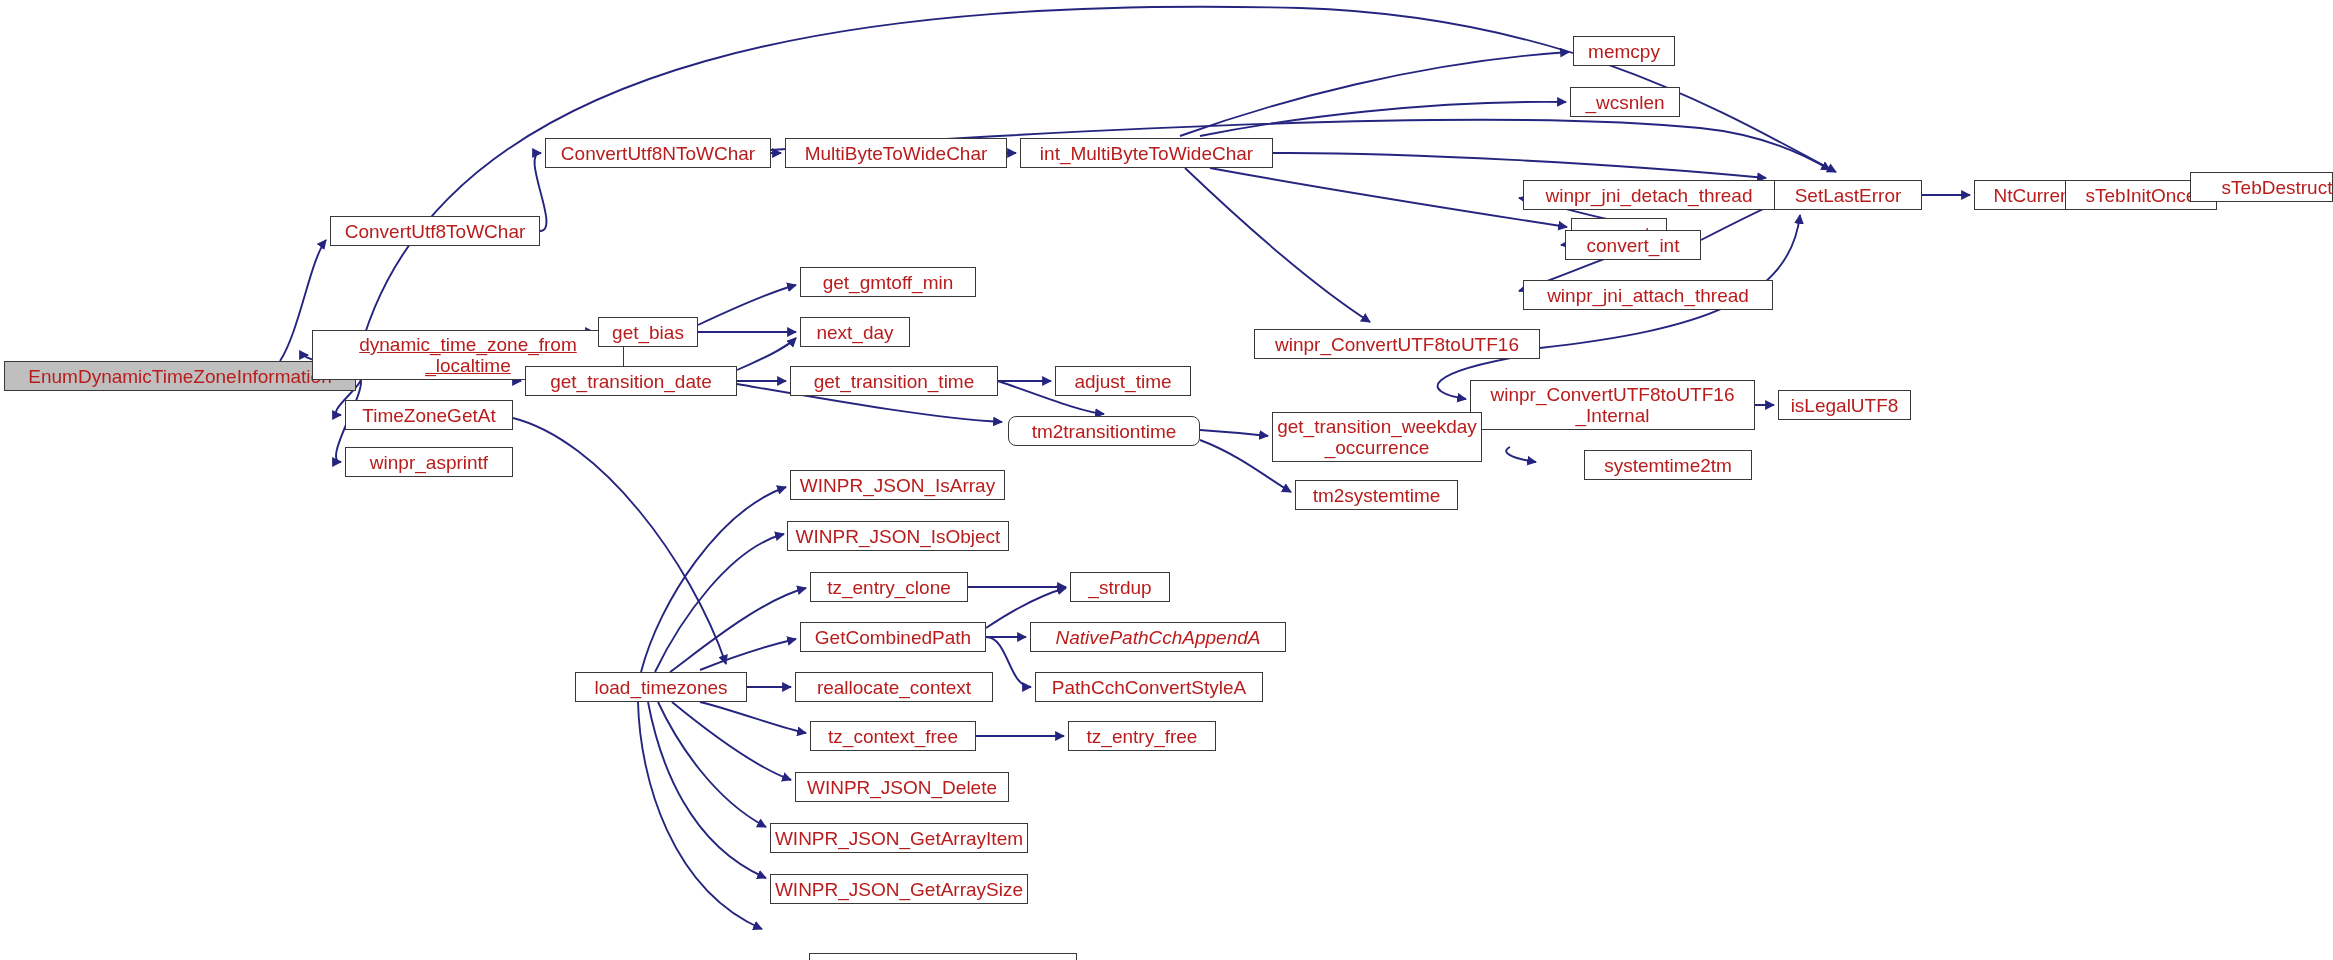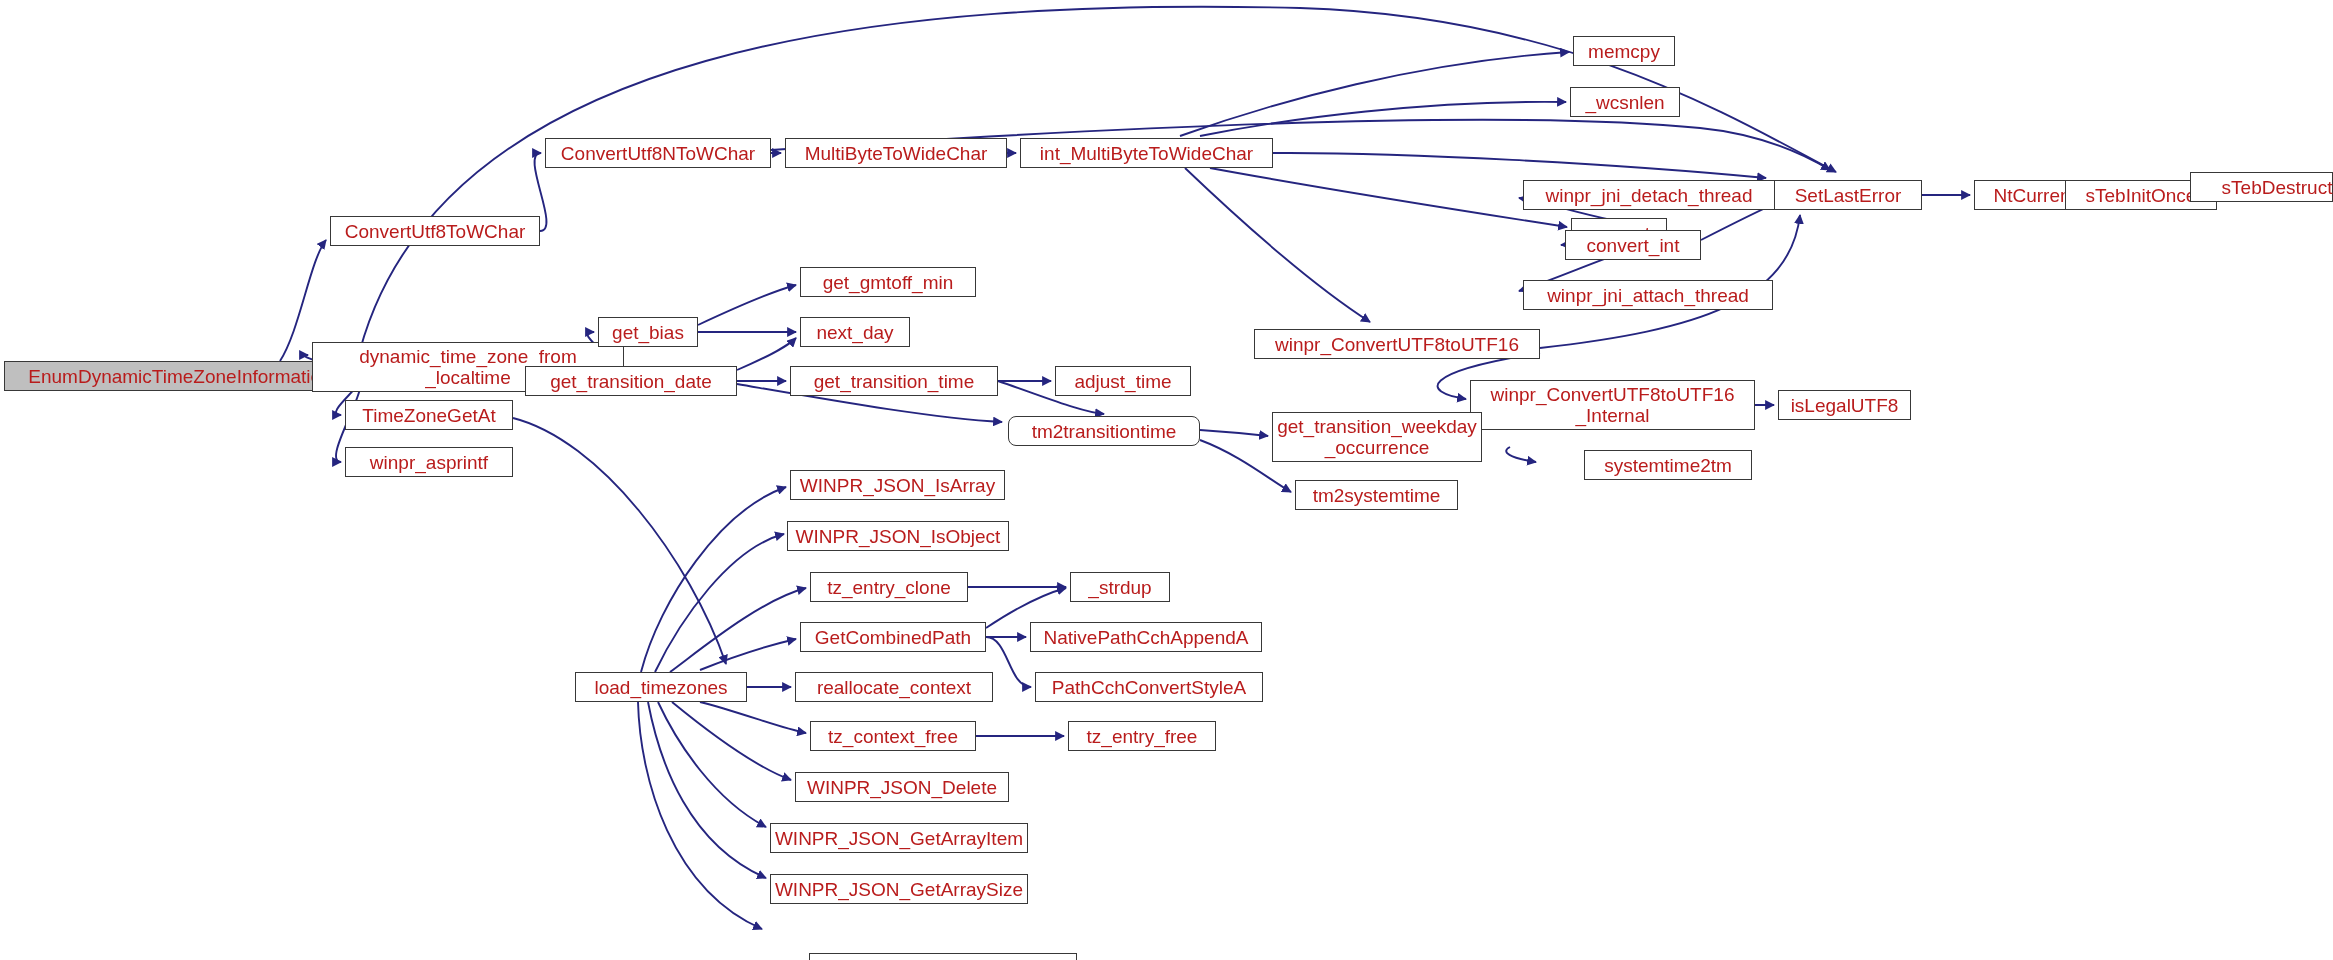--- a/index.html
+++ b/index.html
@@ -111,21 +111,21 @@
         <path d="M 986,628 C 1010,612 1040,595 1066,588"></path>
         <path d="M 986,637 C 1008,637 1004,637 1026,637"></path>
         <path d="M 986,637 C 1008.5,637 1008.5,687 1031,687"></path>
         <path d="M 976,736 C 1020,736 1020,736 1064,736"></path>
       </g>
   </svg>
 
   <div id="node-layer">
       <div class="node root" style="left: 4px; top: 361px; width: 352px; height: 30px;"><span>EnumDynamicTimeZoneInformation</span></div>
       <div class="node" style="left: 330px; top: 216px; width: 210px; height: 30px;"><span>ConvertUtf8ToWChar</span></div>
-      <div class="node" style="left: 312px; top: 342px; width: 312px; height: 50px;"><span>dynamic_time_zone_from
+      <div class="node" style="left: 312px; top: 330px; width: 312px; height: 50px; text-decoration: underline;"><span>dynamic_time_zone_from
 _localtime</span></div>
       <div class="node" style="left: 345px; top: 400px; width: 168px; height: 30px;"><span>TimeZoneGetAt</span></div>
       <div class="node" style="left: 345px; top: 447px; width: 168px; height: 30px;"><span>winpr_asprintf</span></div>
       <div class="node" style="left: 545px; top: 138px; width: 226px; height: 30px;"><span>ConvertUtf8NToWChar</span></div>
       <div class="node" style="left: 785px; top: 138px; width: 222px; height: 30px;"><span>MultiByteToWideChar</span></div>
       <div class="node" style="left: 1020px; top: 138px; width: 253px; height: 30px;"><span>int_MultiByteToWideChar</span></div>
       <div class="node" style="left: 598px; top: 317px; width: 100px; height: 30px;"><span>get_bias</span></div>
       <div class="node" style="left: 525px; top: 366px; width: 212px; height: 30px;"><span>get_transition_date</span></div>
       <div class="node" style="left: 800px; top: 267px; width: 176px; height: 30px;"><span>get_gmtoff_min</span></div>
       <div class="node" style="left: 800px; top: 317px; width: 110px; height: 30px;"><span>next_day</span></div>
@@ -155,18 +155,18 @@
       <div class="node" style="left: 787px; top: 521px; width: 222px; height: 30px;"><span>WINPR_JSON_IsObject</span></div>
       <div class="node" style="left: 810px; top: 572px; width: 158px; height: 30px;"><span>tz_entry_clone</span></div>
       <div class="node" style="left: 800px; top: 622px; width: 186px; height: 30px;"><span>GetCombinedPath</span></div>
       <div class="node" style="left: 795px; top: 672px; width: 198px; height: 30px;"><span>reallocate_context</span></div>
       <div class="node" style="left: 810px; top: 721px; width: 166px; height: 30px;"><span>tz_context_free</span></div>
       <div class="node" style="left: 795px; top: 772px; width: 214px; height: 30px;"><span>WINPR_JSON_Delete</span></div>
       <div class="node" style="left: 770px; top: 823px; width: 258px; height: 30px;"><span>WINPR_JSON_GetArrayItem</span></div>
       <div class="node" style="left: 770px; top: 874px; width: 258px; height: 30px;"><span>WINPR_JSON_GetArraySize</span></div>
       <div class="node" style="left: 765px; top: 953px; width: 268px; height: 30px; margin-left: 44px;"><span>WINPR_JSON_GetObjectItem</span></div>
       <div class="node" style="left: 1070px; top: 572px; width: 100px; height: 30px;"><span>_strdup</span></div>
-      <div class="node" style="left: 1030px; top: 622px; width: 232px; height: 30px;"><span>NativePathCchAppendA</span></div>
+      <div class="node" style="left: 1030px; top: 622px; width: 256px; height: 30px; font-style: italic;"><span>NativePathCchAppendA</span></div>
       <div class="node" style="left: 1035px; top: 672px; width: 228px; height: 30px;"><span>PathCchConvertStyleA</span></div>
       <div class="node" style="left: 1068px; top: 721px; width: 148px; height: 30px;"><span>tz_entry_free</span></div>
     </div>
 
 </div>
 
 </body></html>

